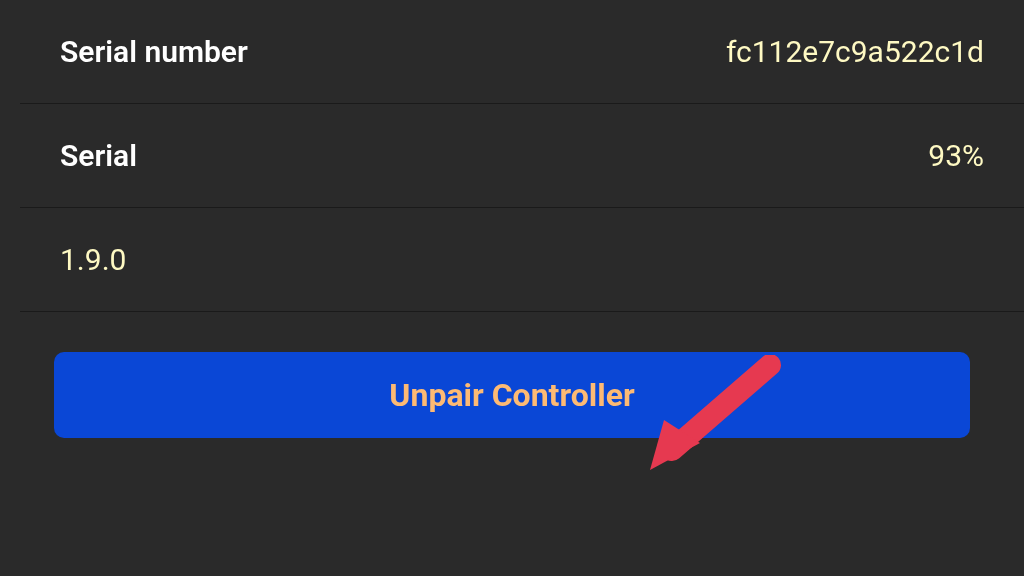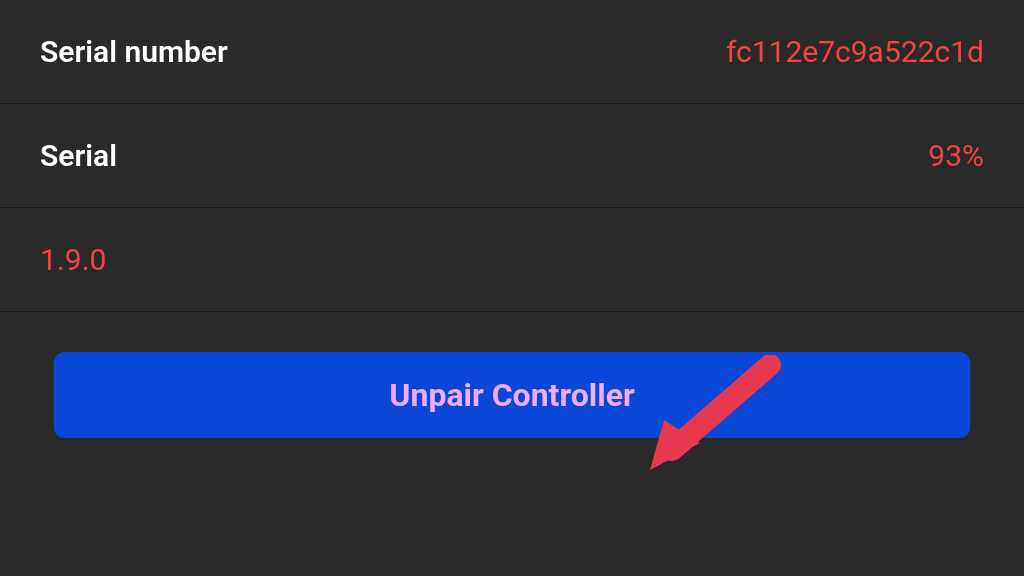--- a/index.html
+++ b/index.html
@@ -14,38 +14,39 @@
       font-family: -apple-system, BlinkMacSystemFont, 'Segoe UI', Roboto, sans-serif;
       overflow: hidden;
       position: relative;
     }
     .setting-row {
       display: flex;
       justify-content: space-between;
       align-items: flex-start;
       padding: 34px 40px;
       border-bottom: 1px solid #1a1a1a;
+      margin-left: 20px;
     }
     .setting-label {
       color: #ffffff;
       font-size: 30px;
       font-weight: 600;
     }
     .setting-value {
-      color: #ef4444;
+      color: #fef9c3;
       font-size: 30px;
       font-weight: 400;
     }
     .button-container {
       padding: 40px 54px 30px 54px;
     }
     .unpair-button {
       width: 100%;
       background-color: #0a47d6;
-      color: #f0abfc;
+      color: #fdba74;
       border: none;
       border-radius: 10px;
       padding: 24px 0;
       font-size: 32px;
       font-weight: 700;
       cursor: pointer;
       font-family: inherit;
     }
     .arrow-annotation {
       position: absolute;

